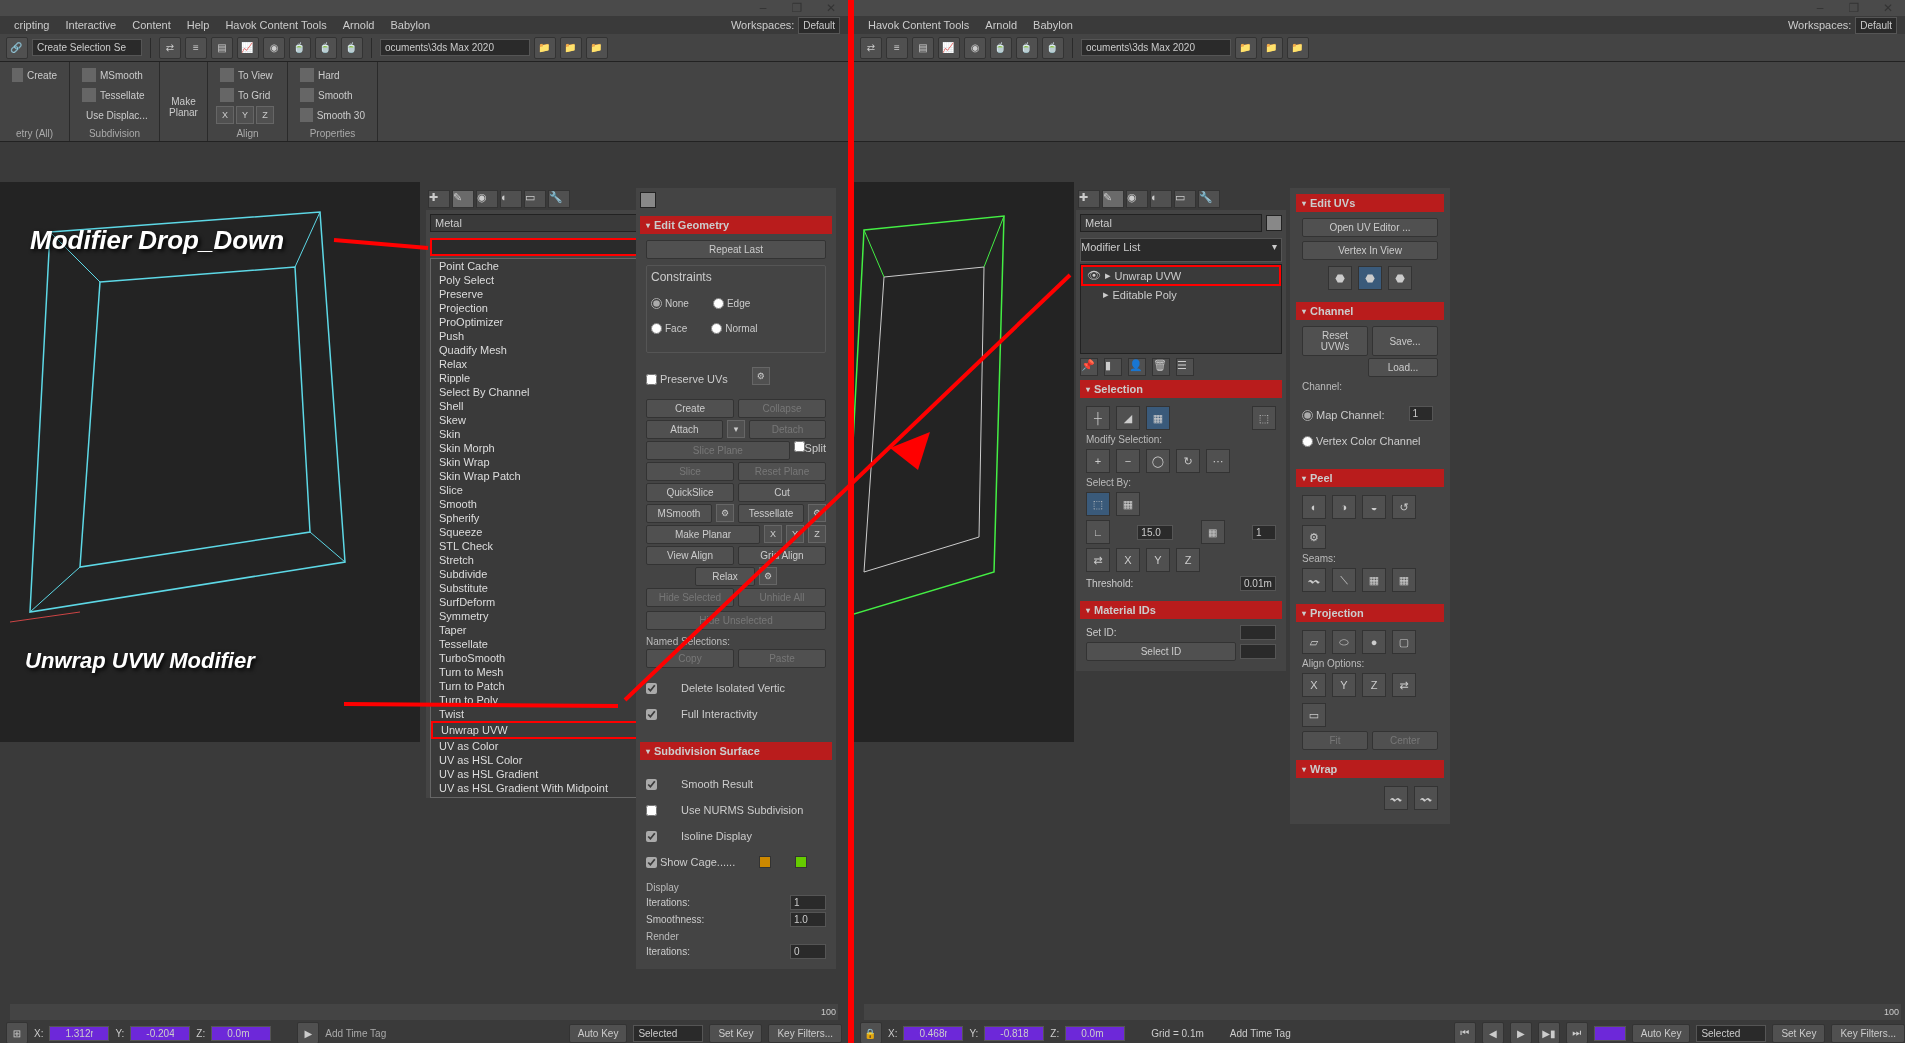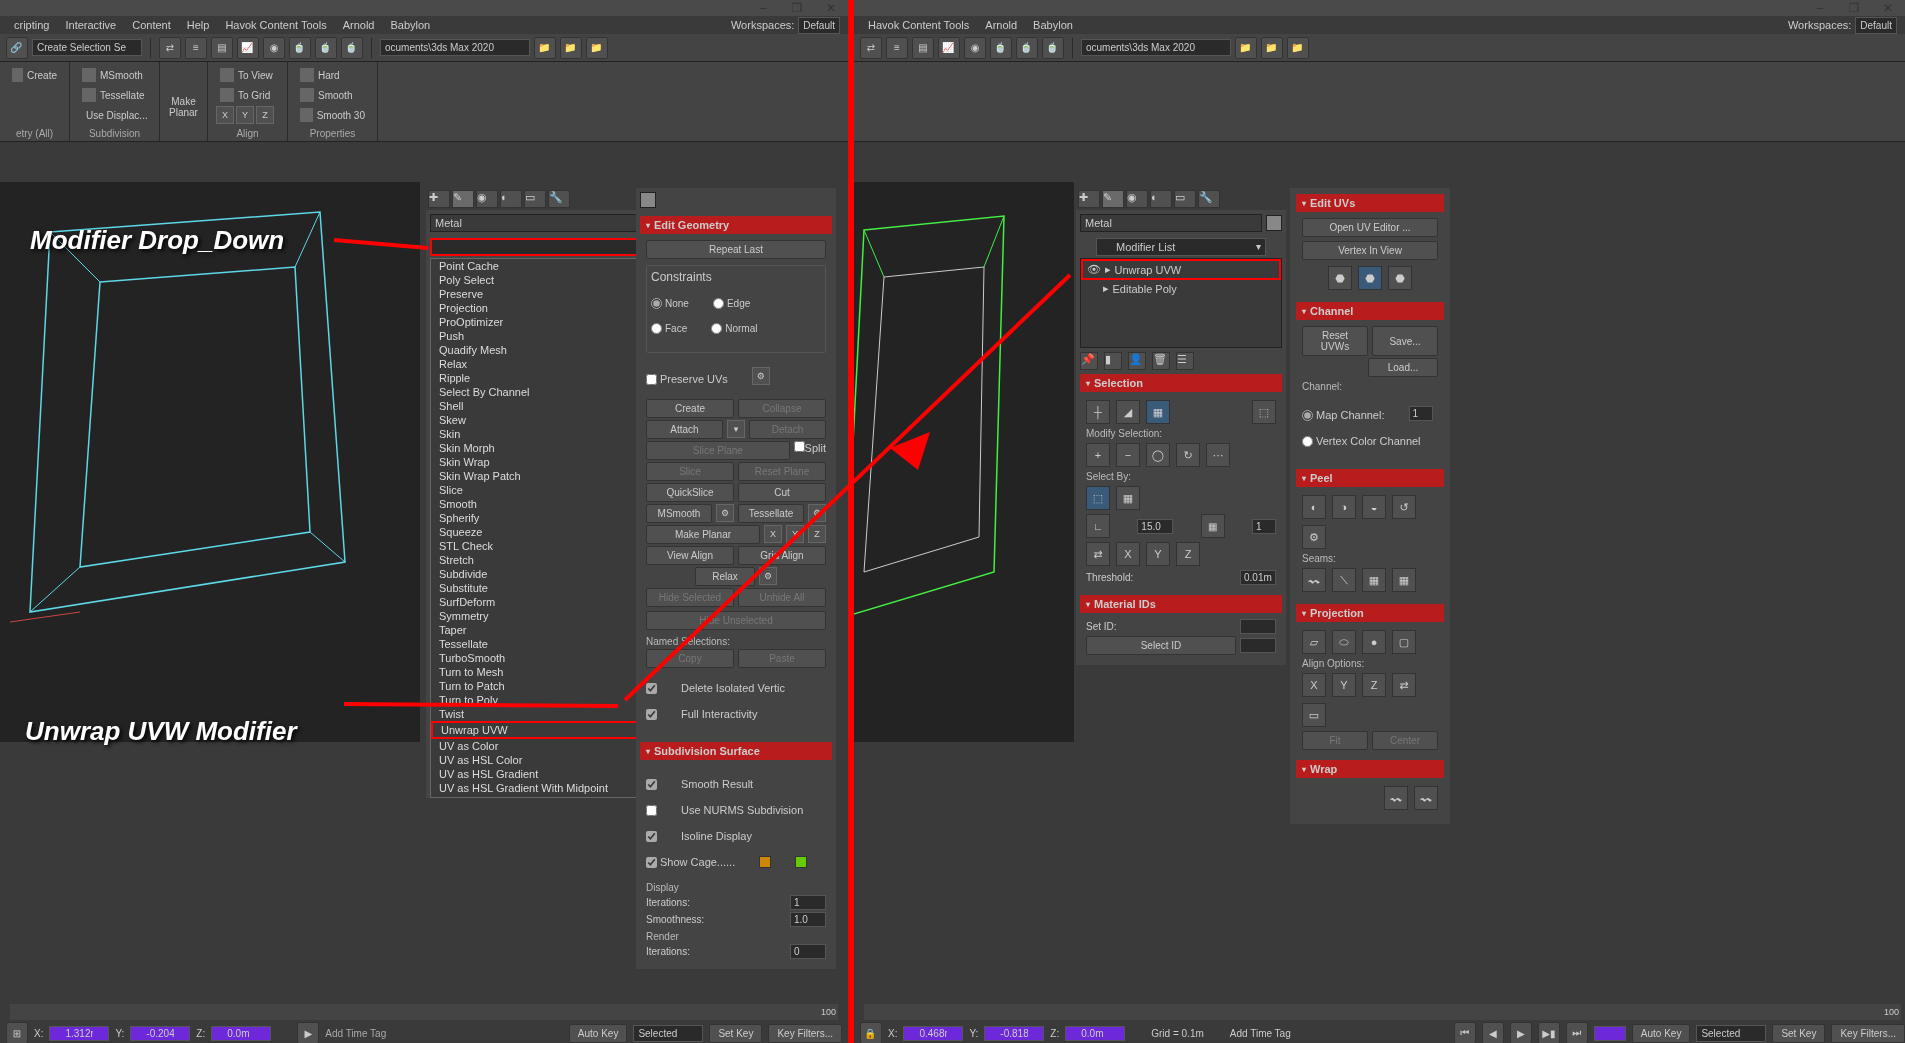--- a/index.html
+++ b/index.html
@@ -36,21 +36,21 @@
 .cmd-tabs { height: 22px; background: #3a3a3a; display: flex; gap: 2px; padding: 2px; }
 .cmd-tab { width: 22px; height: 18px; background: #505050; border: 1px solid #333; cursor: pointer; }
 .cmd-tab.active { background: #6a6a6a; }
 
 .name-row { padding: 4px; display: flex; align-items: center; background: #444; }
 .name-row input { flex: 1; background: #3a3a3a; border: 1px solid #222; color: #ccc; padding: 2px 4px; font-size: 11px; }
 .name-row .swatch { width: 16px; height: 16px; background: #888; border: 1px solid #222; margin-left: 4px; }
 
 .mod-dd { margin: 2px 4px; height: 18px; background: #2a2a2a; border: 2px solid #ff0000; position: relative; cursor: pointer; }
 .mod-dd::after { content: "▾"; position: absolute; right: 4px; top: 1px; font-size: 10px; color: #ccc; }
-.mod-dd-nobox { margin: 2px 20px; height: 18px; background: #2a2a2a; border: 1px solid #555; position: relative; cursor: pointer; padding: 2px 19px; font-size: 11px; }
+.mod-dd-nobox { margin: 2px 4px; height: 24px; background: #2a2a2a; border: 1px solid #555; position: relative; cursor: pointer; padding: 2px 0; font-size: 11px; }
 .mod-dd-nobox::after { content: "▾"; position: absolute; right: 4px; top: 2px; font-size: 10px; color: #ccc; }
 
 .mod-list { margin: 0 4px; background: #3a3a3a; border: 1px solid #666; max-height: 540px; overflow-y: scroll; }
 .mod-list::-webkit-scrollbar { width: 12px; }
 .mod-list::-webkit-scrollbar-track { background: #444; }
 .mod-list::-webkit-scrollbar-thumb { background: #777; }
 .mod-item { padding: 1px 8px; font-size: 11px; cursor: pointer; color: #ddd; }
 .mod-item.hl { border: 2px solid #ff0000; }
 
 .stack-list { margin: 0 4px; background: #3a3a3a; border: 1px solid #222; height: 90px; }
@@ -698,20 +698,20 @@
     <span class="tb-btn">⏭</span>
     <input class="stat-input" style="width: 30px;" value="-1">
     <span class="btn">Auto Key</span>
     <span class="tb-dd" style="width:70px">Selected</span>
     <span class="btn">Set Key</span>
     <span class="btn">Key Filters...</span>
   </div>
 </div>
 
 <div class="annotation" style="top:225px; left:30px; font-size:26px">Modifier Drop_Down</div>
-<div class="annotation" style="top:716px; left:25px; font-size:26px">Unwrap UVW Modifier</div>
+<div class="annotation" style="top:648px; left:25px; font-size:22px">Unwrap UVW Modifier</div>
 
 <svg class="ann-arrow" style="top:0;left:0;width:1500px;height:800px;pointer-events:none">
   <line x1="334" y1="240" x2="428" y2="248" stroke="#ff0000" stroke-width="4"></line>
   <line x1="618" y1="706" x2="344" y2="704" stroke="#ff0000" stroke-width="4"></line>
   <line x1="625" y1="700" x2="1070" y2="275" stroke="#ff0000" stroke-width="4"></line>
   <polygon points="890,448 930,432 918,470" fill="#ff0000"></polygon>
 </svg>
 
 </body></html>

